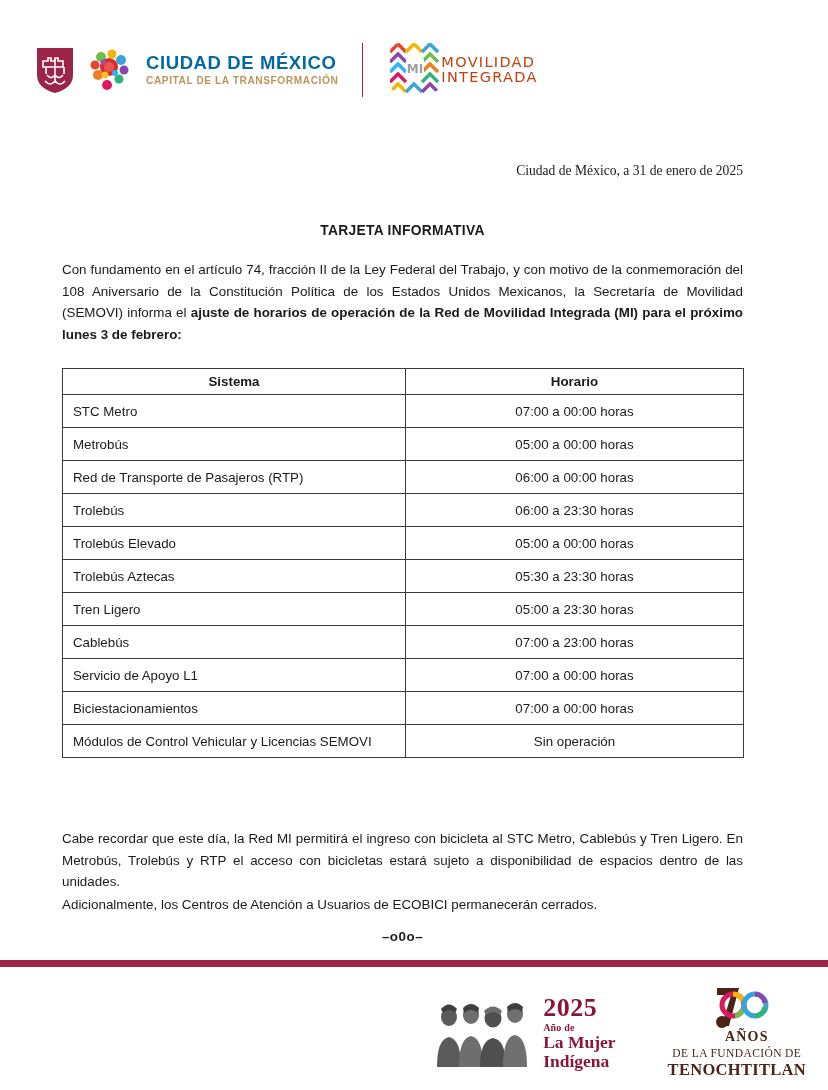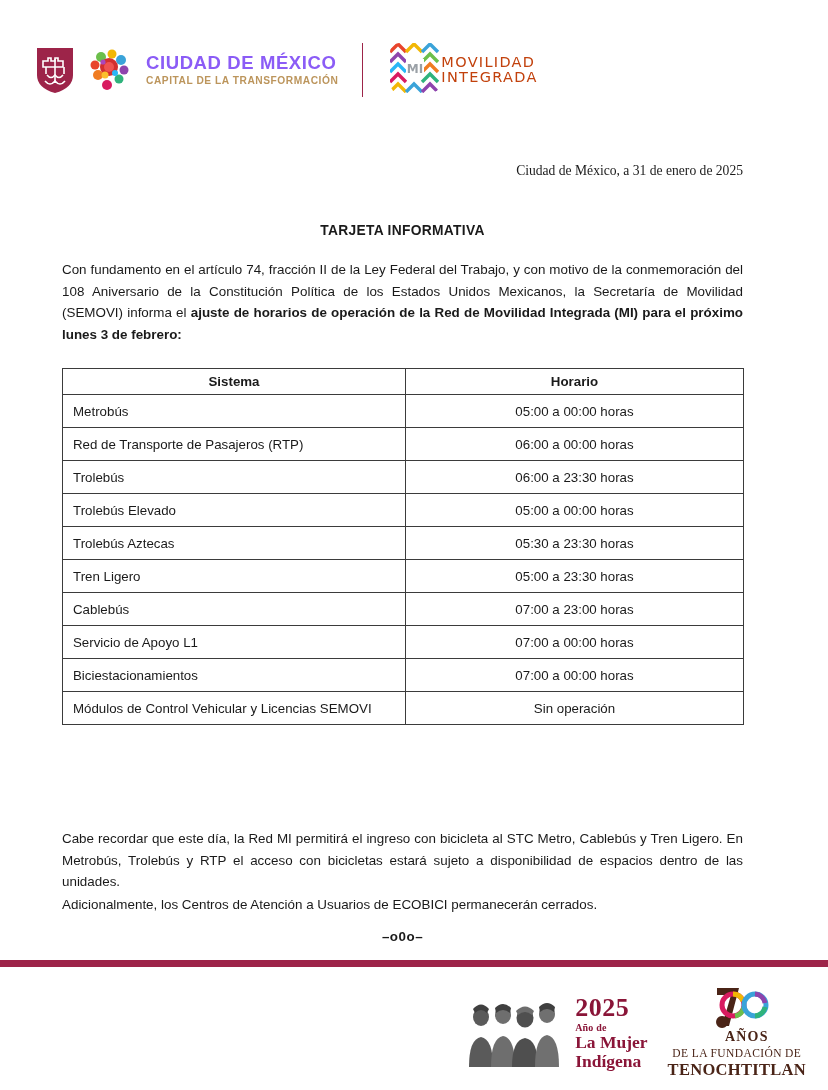--- a/index.html
+++ b/index.html
@@ -35,21 +35,21 @@
   .shield-svg { display: block; }
   .flower-svg { display: block; }
   .cdmx-words {
     margin-left: 4px;
     line-height: 1;
   }
   .cdmx-title {
     font-size: 18.5px;
     font-weight: bold;
     letter-spacing: 0.6px;
-    color: #8b5cf6;
+    color: #0369a1;
     white-space: nowrap;
   }
   .cdmx-sub {
     font-size: 10.2px;
     font-weight: bold;
     letter-spacing: 0.55px;
     color: #bc955c;
     white-space: nowrap;
     margin-top: 3px;
   }
@@ -158,21 +158,21 @@
   .footer {
     position: absolute;
     left: 0; top: 975px;
     width: 828px;
     height: 115px;
     display: flex;
     align-items: center;
     justify-content: flex-end;
     padding-right: 22px;
     box-sizing: border-box;
-    gap: 20px;
+    gap: 52px;
   }
   .mujer-lockup {
     display: flex;
     align-items: center;
     gap: 10px;
   }
   .mujer-words {
     line-height: 1;
     color: #8a1538;
     font-family: "Liberation Serif", serif;
@@ -310,20 +310,24 @@
         <col class="c2">
       </colgroup>
     <thead>
       <tr>
         <th>Sistema</th>
         <th>Horario</th>
       </tr>
     </thead>
     <tbody>
       <tr>
+          <td class="sys">STC Metro</td>
+          <td class="hor">07:00 a 00:00 horas</td>
+        </tr>
+      <tr>
           <td class="sys">Metrobús</td>
           <td class="hor">05:00 a 00:00 horas</td>
         </tr>
       <tr>
           <td class="sys">Red de Transporte de Pasajeros (RTP)</td>
           <td class="hor">06:00 a 00:00 horas</td>
         </tr>
       <tr>
           <td class="sys">Trolebús</td>
           <td class="hor">06:00 a 23:30 horas</td>

